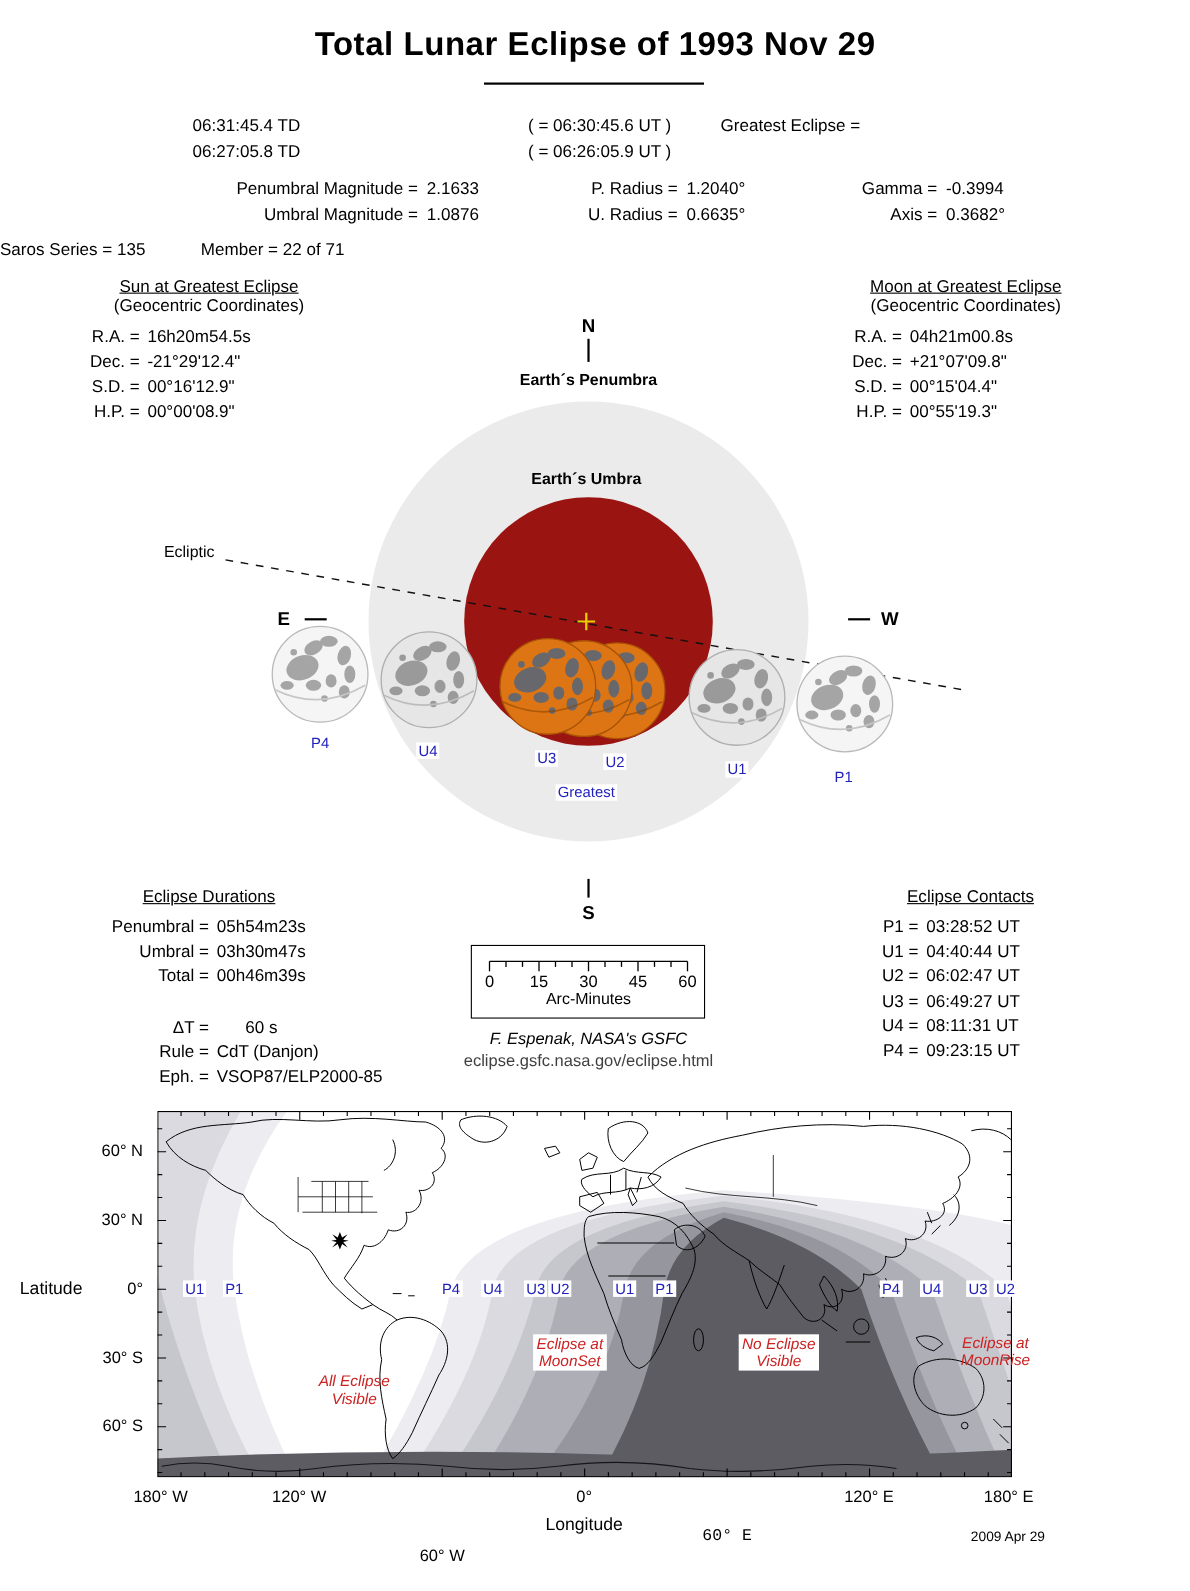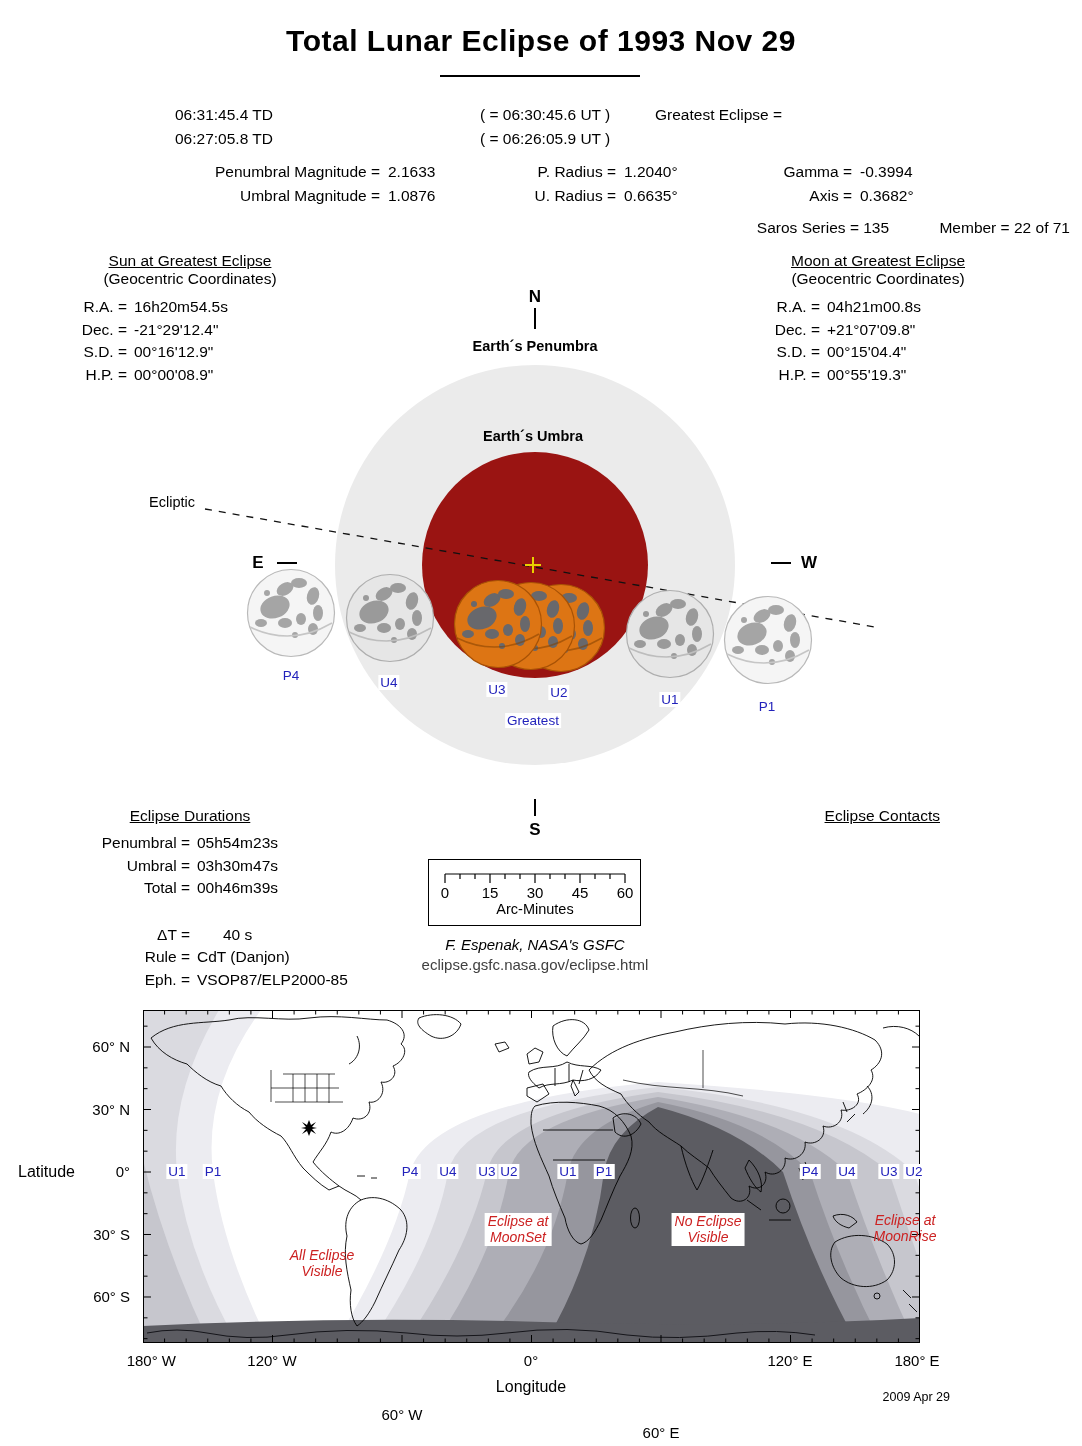--- a/index.html
+++ b/index.html
@@ -7,21 +7,21 @@
   .abs{position:absolute;}
   .ctr{transform:translateX(-50%);}
   .pre{white-space:pre;}
   
   .title{left:0;top:24px;width:1082px;text-align:center;font-size:30px;font-weight:bold;letter-spacing:.5px;}
   .title-rule{left:440px;top:75px;width:200px;height:2px;background:#000;}
   .conj{left:175px;top:103px;display:grid;grid-template-columns:295px 165px auto;column-gap:10px;font-size:15.5px;line-height:24px;}
   .conj .k{text-align:right;}
   .stats{left:120px;top:160px;display:grid;grid-template-columns:260px 70px 150px 85px 135px 85px;column-gap:8px;font-size:15.5px;line-height:24px;}
   .stats .k{text-align:right;}
-  .saros{left:0;top:219px;width:1070px;text-align:right;font-size:15.5px;}
+  .saros{left:0;top:219px;width:1070px;text-align:left;font-size:15.5px;}
   .saros .gap{display:inline-block;width:46px;}
   
   .sideblock{font-size:15.5px;margin-top:10px;}
   .blk-title{font-weight:normal;text-decoration:underline;}
   .kv{display:grid;column-gap:7px;line-height:22.6px;}
   .kv .k{text-align:right;white-space:pre;}
   .kv .v{white-space:pre;}
   .sun-kv,.moon-kv{grid-template-columns:52px auto;}
   .dur-kv{grid-template-columns:105px auto;}
   .par-kv{grid-template-columns:105px auto;}
@@ -178,30 +178,44 @@
   <div class="kv dur-kv" style="margin-top:7px;">
     <div class="k">Penumbral =</div>
       <div class="v">05h54m23s</div>
     <div class="k">Umbral =</div>
       <div class="v">03h30m47s</div>
     <div class="k">Total =</div>
       <div class="v">00h46m39s</div>
   </div>
   <div class="kv par-kv" style="margin-top:24px;">
     <div class="k">ΔT =</div>
-      <div class="v" style="padding-left:26px;">40 s</div>
+      <div class="v" style="padding-left:26px;">60 s</div>
     <div class="k">Rule =</div>
       <div class="v">CdT (Danjon)</div>
     <div class="k">Eph. =</div>
       <div class="v">VSOP87/ELP2000-85</div>
   </div>
 </div>
 
 <div class="abs sideblock" style="left:795px;top:797px;width:190px;">
   <div class="blk-title" style="text-align:right;width:145px;">Eclipse Contacts</div>
+  <div class="kv con-kv" style="margin-top:7px;">
+    <div class="k">P1 =</div>
+      <div class="v">03:28:52 UT</div>
+    <div class="k">U1 =</div>
+      <div class="v">04:40:44 UT</div>
+    <div class="k">U2 =</div>
+      <div class="v">06:02:47 UT</div>
+    <div class="k">U3 =</div>
+      <div class="v">06:49:27 UT</div>
+    <div class="k">U4 =</div>
+      <div class="v">08:11:31 UT</div>
+    <div class="k">P4 =</div>
+      <div class="v">09:23:15 UT</div>
+  </div>
 </div>
 
 <div class="abs scalebox">
   <svg width="211" height="30" viewBox="0 0 211 30">
     <line x1="16" y1="14" x2="196" y2="14" stroke="#000" stroke-width="1.2"></line>
     <g id="ruler-ticks" stroke="#000" stroke-width="1.2">
         <line x1="16" y1="14" x2="16" y2="23"></line>
         <line x1="31" y1="14" x2="31" y2="19"></line>
         <line x1="46" y1="14" x2="46" y2="19"></line>
         <line x1="61" y1="14" x2="61" y2="23"></line>
@@ -382,25 +396,25 @@
     </g>
   <rect x="0.5" y="0.5" width="776" height="332" fill="none" stroke="#000" stroke-width="1"></rect>
 </svg>
 
 <div class="abs axis" style="left:18px;top:1163px;">Latitude</div>
 <div class="abs latlab" style="left:55px;top:1038px;">60° N</div>
 <div class="abs latlab" style="left:55px;top:1101px;">30° N</div>
 <div class="abs latlab" style="left:55px;top:1163px;">0°</div>
 <div class="abs latlab" style="left:55px;top:1226px;">30° S</div>
 <div class="abs latlab" style="left:55px;top:1288px;">60° S</div>
-<div class="abs lonlab ctr" style="left:134px;top:1352px;text-align:right;">180° W</div>
+<div class="abs lonlab ctr" style="left:146px;top:1352px;">180° W</div>
 <div class="abs lonlab ctr" style="left:272px;top:1352px;">120° W</div>
 <div class="abs lonlab ctr" style="left:402px;top:1406px;text-align:center;">60° W</div>
 <div class="abs lonlab ctr" style="left:531px;top:1352px;">0°</div>
-<div class="abs lonlab ctr" style="left:661px;top:1424px;">60° E</div>
+<div class="abs lonlab ctr" style="left:661px;top:1388px;font-family:Liberation Mono, monospace;">60° E</div>
 <div class="abs lonlab ctr" style="left:790px;top:1352px;">120° E</div>
 <div class="abs lonlab ctr" style="left:917px;top:1352px;">180° E</div>
 <div class="abs axis ctr" style="left:531px;top:1378px;text-align:right;">Longitude</div>
 
 <div class="abs mlab ctr" style="left:177px;top:1164px;">U1</div>
 <div class="abs mlab ctr" style="left:213px;top:1164px;">P1</div>
 <div class="abs mlab ctr" style="left:410px;top:1164px;">P4</div>
 <div class="abs mlab ctr" style="left:448px;top:1164px;">U4</div>
 <div class="abs mlab ctr" style="left:487px;top:1164px;">U3</div>
 <div class="abs mlab ctr" style="left:509px;top:1164px;">U2</div>

